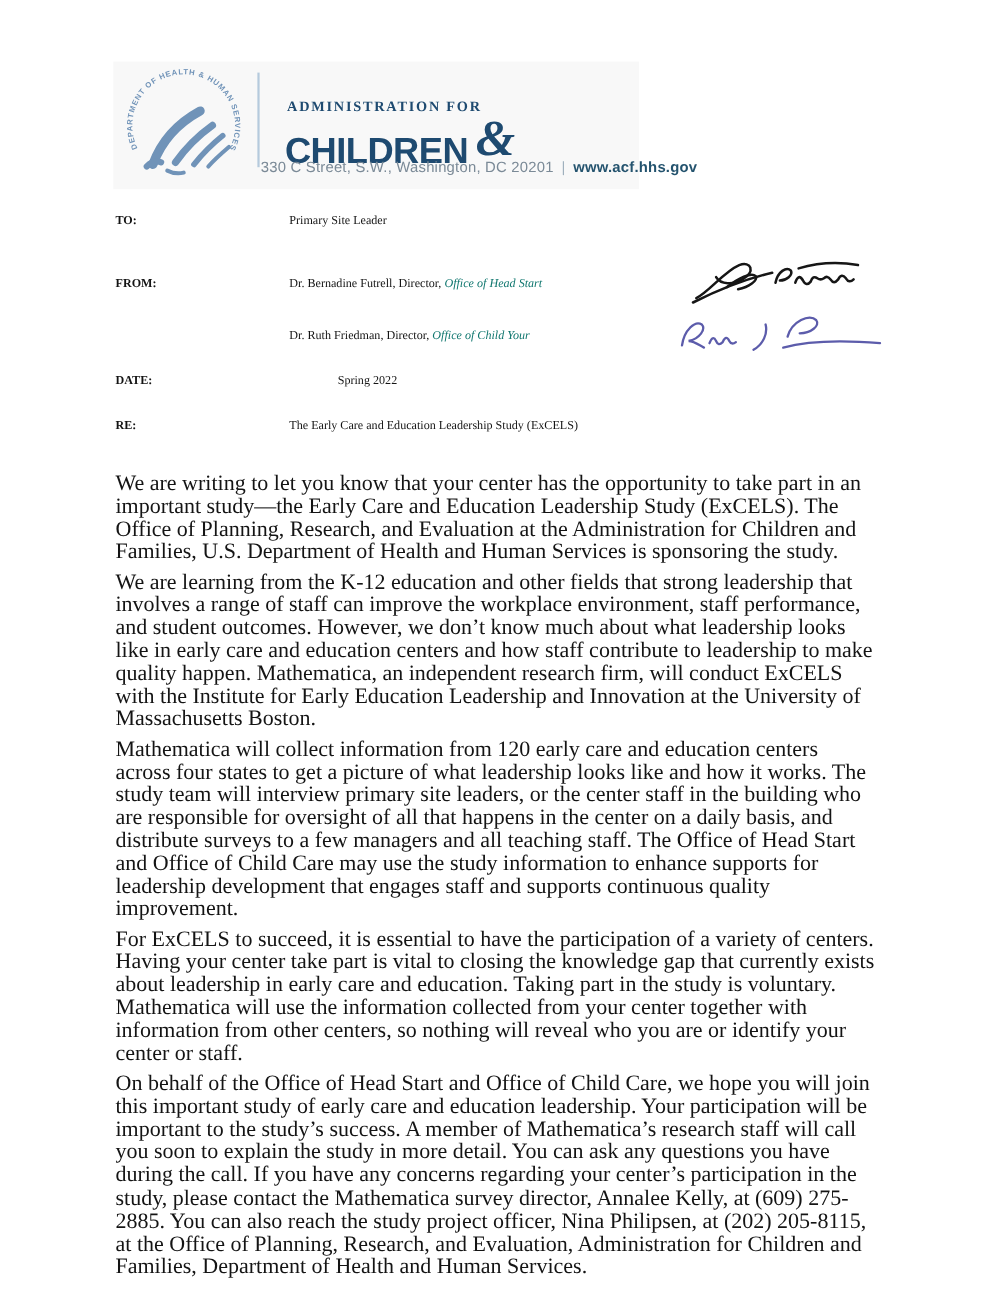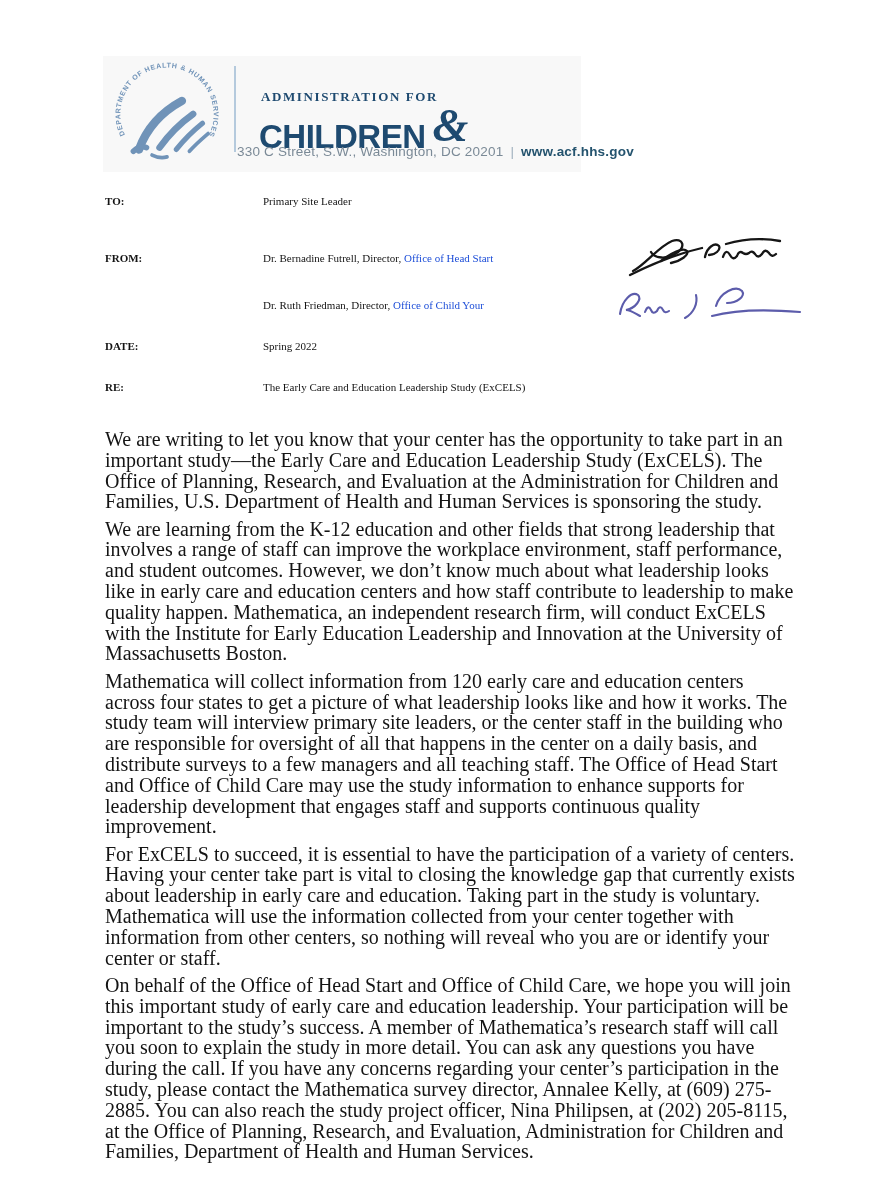--- a/index.html
+++ b/index.html
@@ -41,25 +41,25 @@
   .address .sep { margin:0 7px; color:#9fb0bd; }
   .address .url { font-weight:bold; color:#24536e; }
 
   
   .memo {
     position:absolute; left:105px; top:191px; width:705px; font-size:11px;
   }
   .memo-row { display:flex; line-height:20px; }
   .memo-label { width:158px; font-weight:bold; flex:0 0 158px; }
   .memo-value { white-space:nowrap; }
-  .office { color:#1d4ed8; }
+  .office { color:#0f766e;font-style:italic; }
   .mb-to    { margin-bottom:37px; }
   .mb-from1 { margin-bottom:27px; }
   .mb-from2 { margin-bottom:21px; }
-  .mb-date  { margin-bottom:21px; }
+  .mb-date  { margin-bottom:21px;gap:44px; }
 
   
   .sig-futrell  { position:absolute; left:628px; top:234px; }
   .sig-friedman { position:absolute; left:612px; top:283px; }
 
   
   .letter-body {
     position:absolute; left:105px; top:429px; width:692px;
     font-size:20px; line-height:20.8px; color:#141414;
   }

